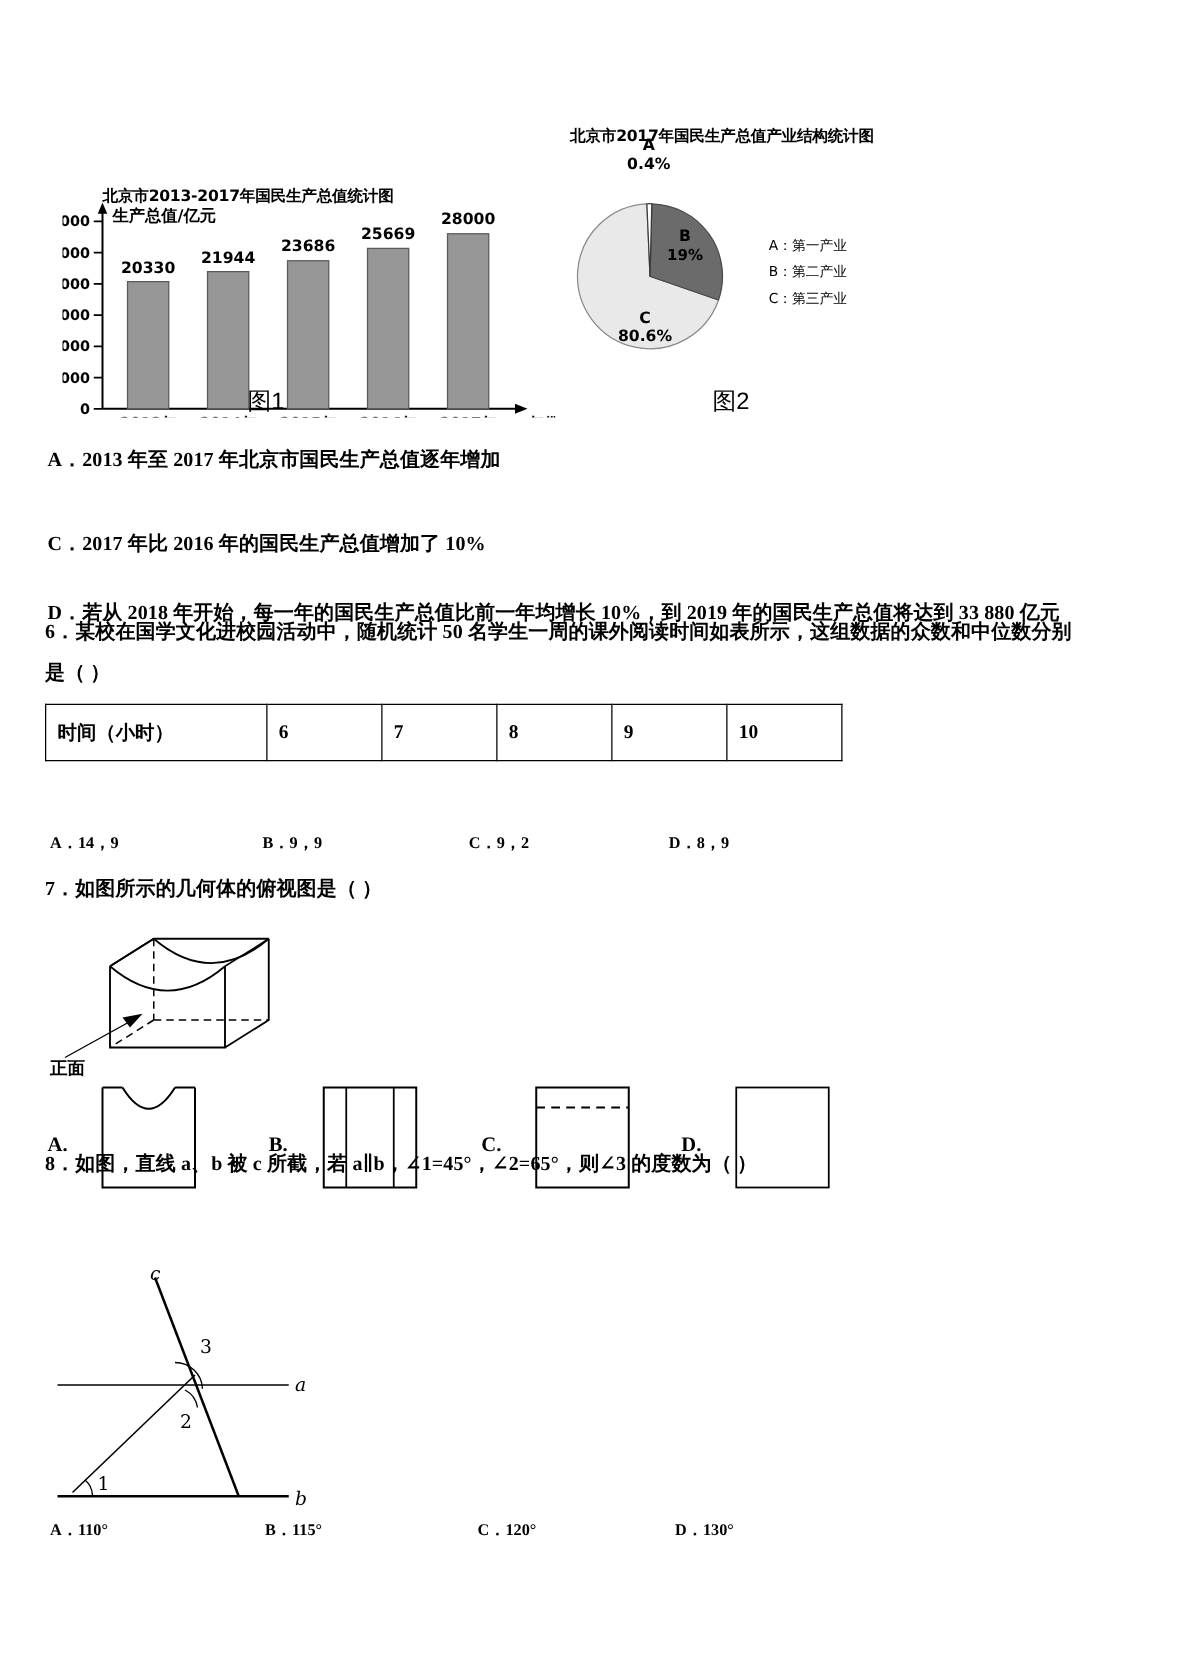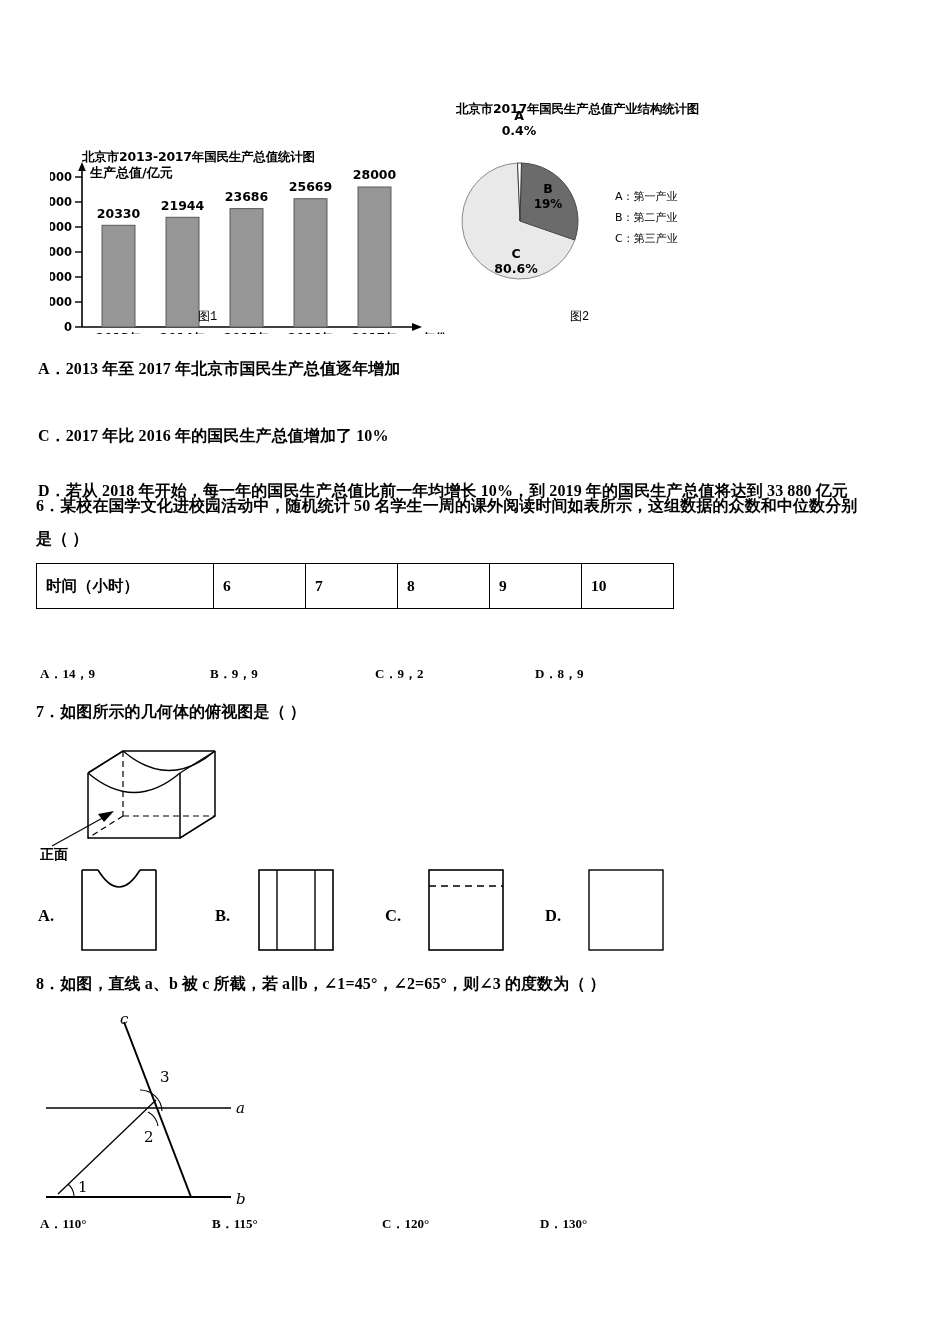--- a/index.html
+++ b/index.html
@@ -54,22 +54,22 @@
     left: 16px; top: 5px;
   }
   .caption-row {
     position: absolute;
     left: 0; top: 212px;
     width: 950px;
     height: 28px;
   }
   .cap {
     position: absolute;
-    font-family: Liberation Mono, monospace;
-    font-size: 12px;
+    font-family: Liberation Sans, sans-serif;
+    font-size: 19px;
     top: 0;
   }
   .cap1 { left: 198px; }
   .cap2 { left: 570px; }
 
   .legend-box {
     position: absolute;
     left: 175px; top: 90px;
     font-family: "DejaVu Sans", sans-serif;
     font-size: 11px;
@@ -339,21 +339,21 @@
     </div>
 
     <div class="view-item" style="left:545px; width:190px;">
       <div class="view-letter">D.</div>
       <svg class="view-svg" width="90" height="96" viewBox="0 0 90 96">
         <rect x="8" y="8" width="74" height="80" stroke="#000" fill="none" stroke-width="1.4"></rect>
       </svg>
     </div>
   </div>
 
-  <div class="q-text" style="left:36px; top:972px;">8．如图，直线 a、b 被 c 所截，若 a∥b，∠1=45°，∠2=65°，则∠3 的度数为（ ）</div>
+  <div class="q-text" style="left:36px; top:920px;">8．如图，直线 a、b 被 c 所截，若 a∥b，∠1=45°，∠2=65°，则∠3 的度数为（ ）</div>
 
   <div class="angle-fig">
     <svg width="260" height="198" viewBox="0 0 260 198">
 
       <line x1="10" y1="96" x2="195" y2="96" stroke="#000" stroke-width="1.3"></line>
 
       <line x1="10" y1="185" x2="195" y2="185" stroke="#000" stroke-width="2"></line>
 
       <line x1="88" y1="10" x2="155" y2="185" stroke="#000" stroke-width="2"></line>
 

